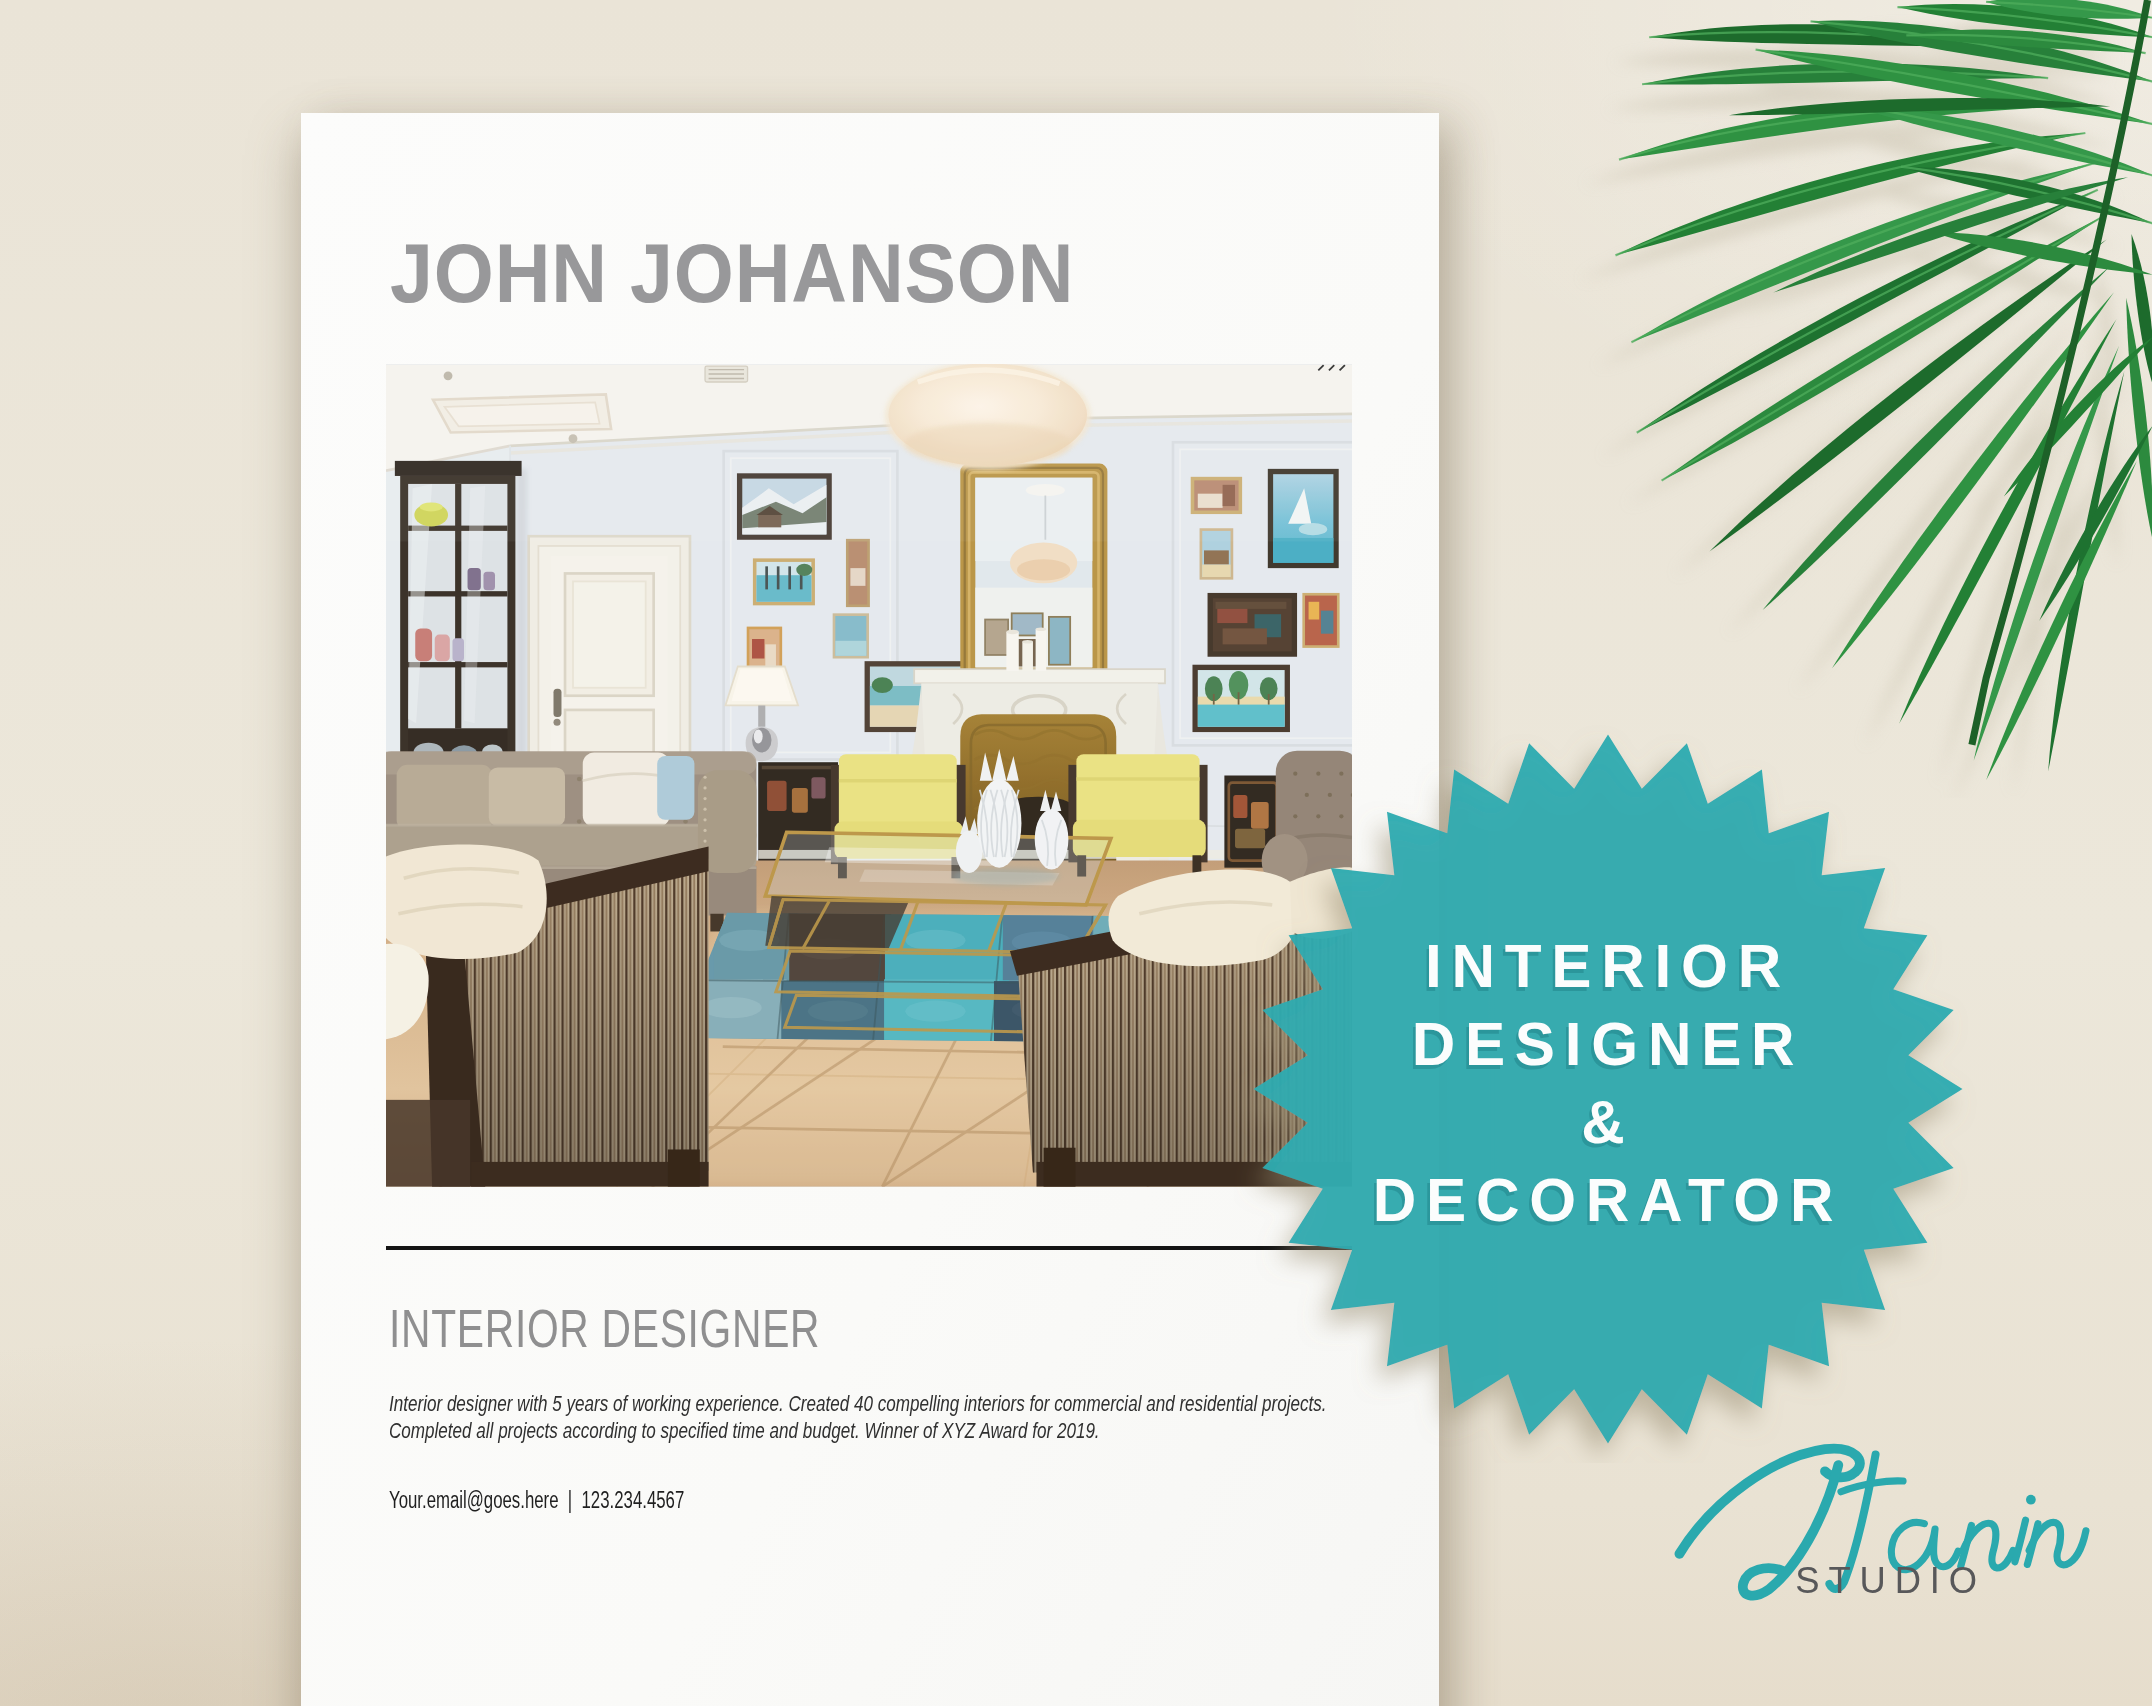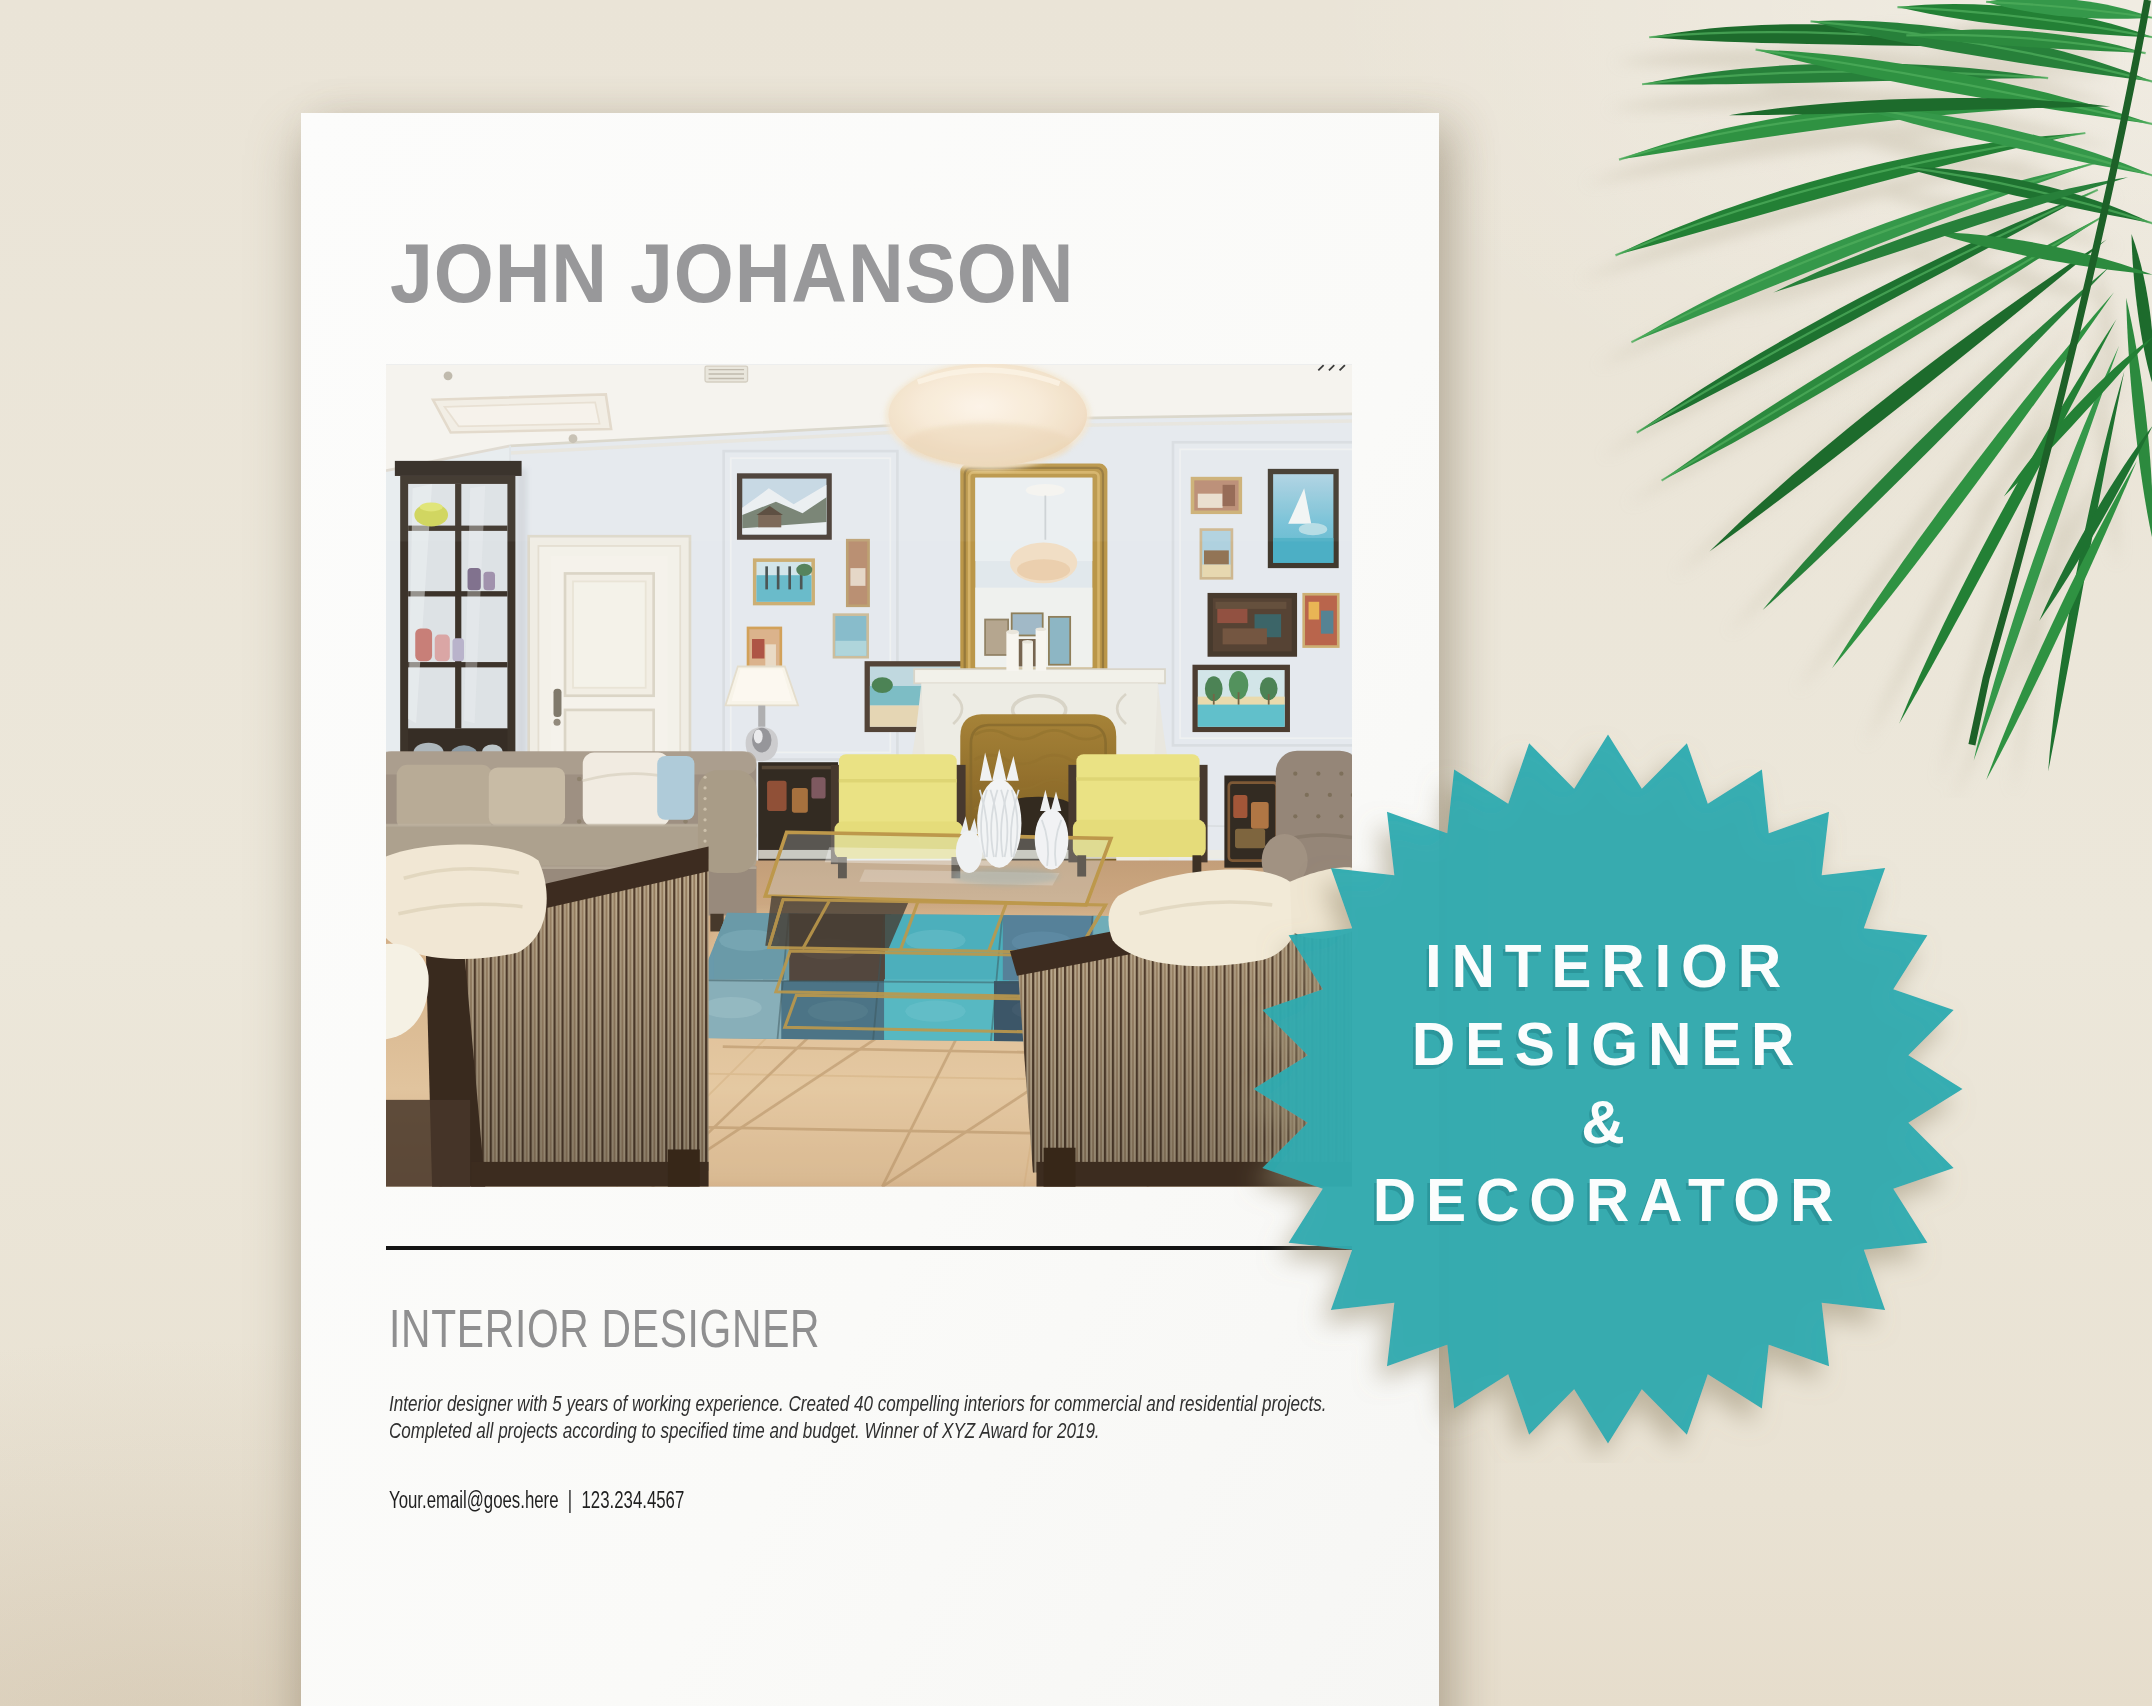--- a/index.html
+++ b/index.html
@@ -613,14 +613,34 @@
 
 <g font-family="Liberation Sans, sans-serif" font-weight="bold" font-size="68" text-anchor="middle" letter-spacing="11" fill="#fbfdfd">
 <text x="422" y="307">INTERIOR</text>
 <text x="422" y="395">DESIGNER</text>
 <text x="422" y="483">&amp;</text>
 <text x="422" y="571">DECORATOR</text>
 </g>
 </svg>
   </div>
 
+  <div class="abs" id="logo" style="left:1667px;top:1410px;width:426px;height:222px;">
+    <svg width="426" height="222" viewBox="0 0 480 250">
+
+<g stroke="#2aa9ae" fill="none" stroke-linecap="round" stroke-linejoin="round">
+<path d="M14,162 C52,100 122,52 178,44 C212,40 226,58 212,70 C202,79 186,77 178,69" stroke-width="11"></path>
+<path d="M193,62 C182,108 154,170 115,202 C98,214 82,210 86,195 C90,180 112,174 130,181" stroke-width="11"></path>
+<path d="M235,50 C226,100 213,158 201,190 C197,203 187,205 183,196" stroke-width="9"></path>
+<path d="M196,92 C220,83 248,79 266,80" stroke-width="8"></path>
+<path d="M290,128 C272,122 255,136 253,156 C251,176 266,186 280,176 C294,166 300,148 302,134 C300,156 298,172 308,176 C316,179 324,170 328,159" stroke-width="8"></path>
+<path d="M343,130 C339,146 335,162 331,176" stroke-width="8"></path>
+<path d="M333,159 C341,140 355,125 365,128 C373,131 371,147 367,161 C365,170 366,177 372,178 C379,178 386,169 390,158" stroke-width="8"></path>
+<path d="M404,124 C400,141 396,157 392,171" stroke-width="8"></path>
+<circle cx="410" cy="101" r="5.5" fill="#2aa9ae" stroke="none"></circle>
+<path d="M418,128 C414,144 410,160 406,174" stroke-width="8"></path>
+<path d="M408,158 C416,139 428,124 438,127 C446,130 444,148 440,160 C438,170 442,176 450,174 C460,170 468,156 472,136" stroke-width="8"></path>
+</g>
+
+<text x="252" y="206" font-family="Liberation Sans, sans-serif" font-size="41" letter-spacing="10" fill="#58585a" text-anchor="middle">STUDIO</text>
+</svg>
+  </div>
 </div>
 
 
 </body></html>

